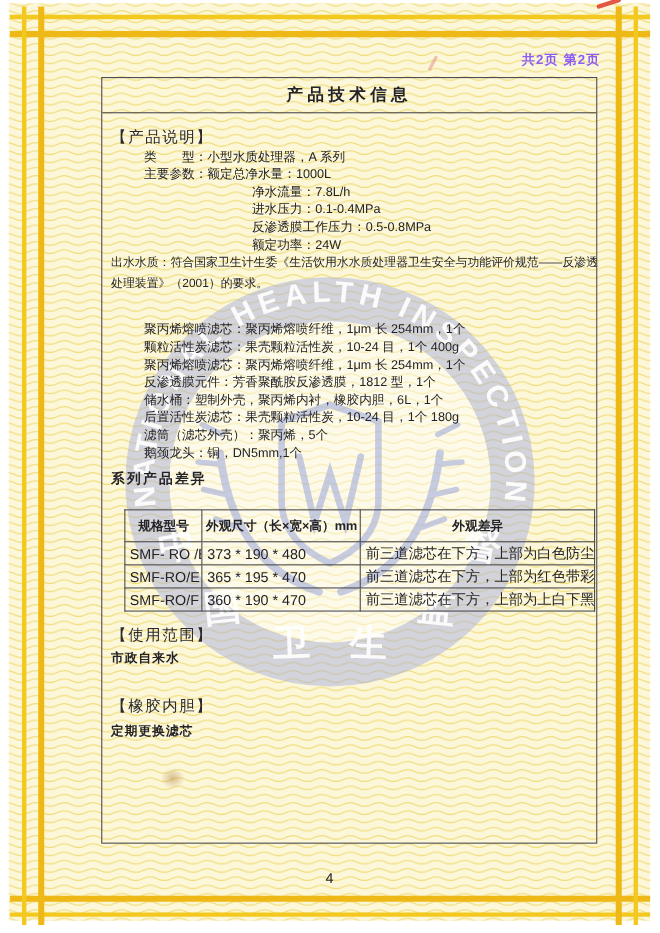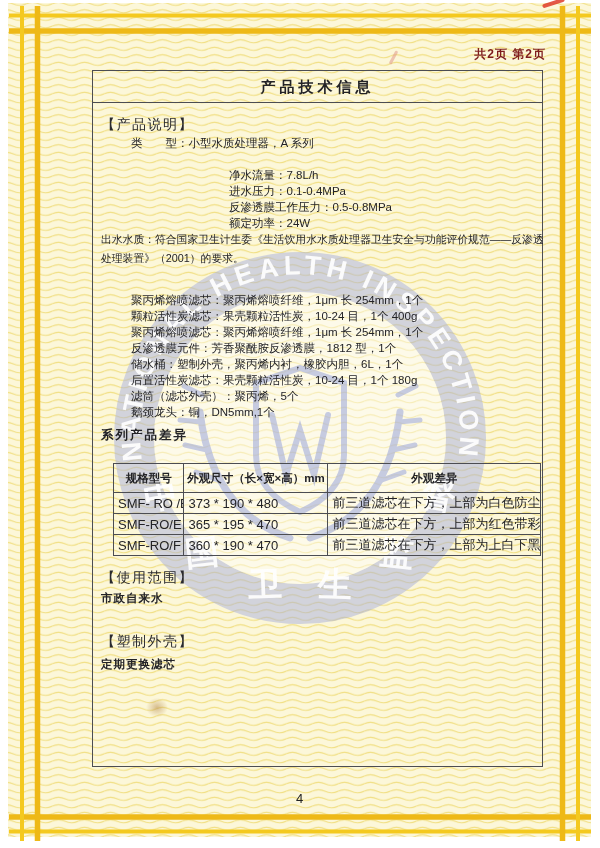--- a/index.html
+++ b/index.html
@@ -5,21 +5,21 @@
   html,body{margin:0;padding:0;background:#ffffff;}
   .page{
     position:relative;width:600px;height:848px;overflow:hidden;
     background:#ffffff;color:#232327;
     font-family:"Liberation Sans","DejaVu Sans",sans-serif;
   }
   svg.bg{position:absolute;left:0;top:0;z-index:0;}
   svg.wm{position:absolute;left:100px;top:240px;z-index:1;}
   .pagination{
     position:absolute;top:46px;right:54px;z-index:3;
-    font-size:12px;font-weight:bold;letter-spacing:1px;color:#7f1d1d;
+    font-size:12px;font-weight:bold;letter-spacing:1px;color:#8b5cf6;
   }
   
   .doc{
     position:absolute;left:92px;top:70px;width:449px;height:695px;z-index:3;
     border:1.6px solid #4c4d52;
   }
   .doc-title{
     position:absolute;left:0;top:0;width:100%;height:31px;line-height:32px;
     text-align:center;font-size:15px;font-weight:bold;letter-spacing:4px;
     border-bottom:1.6px solid #4c4d52;color:#232327;
@@ -123,20 +123,21 @@
   </svg>
 
   <div class="pagination">共2页 第2页</div>
 
   <div class="doc">
     <div class="doc-title">产品技术信息</div>
 
     <div class="h h1">【产品说明】</div>
     <div class="specs-a">
       <div>类　　型：小型水质处理器，A 系列</div>
+      <div>主要参数：额定总净水量：1000L</div>
     </div>
     <div class="specs-b">
       <div>净水流量：7.8L/h</div>
       <div>进水压力：0.1-0.4MPa</div>
       <div>反渗透膜工作压力：0.5-0.8MPa</div>
       <div>额定功率：24W</div>
     </div>
     <div class="water">
       <div>出水水质：符合国家卫生计生委《生活饮用水水质处理器卫生安全与功能评价规范——反渗透</div>
       <div>处理装置》（2001）的要求。</div>
@@ -183,21 +184,21 @@
           <td>SMF-RO/F</td>
           <td>360 * 190 * 470</td>
           <td>前三道滤芯在下方，上部为上白下黑防尘罩</td>
         </tr>
       </tbody>
     </table>
 
     <div class="h h3">【使用范围】</div>
     <div class="plain-bold usage-text">市政自来水</div>
 
-    <div class="h h4">【塑制外壳】</div>
+    <div class="h h4">【橡胶内胆】</div>
     <div class="plain-bold notes-text">定期更换滤芯</div>
   </div>
 
   <div class="footer-page">4</div>
 
   <div class="mark-red"></div>
   <div class="mark-pink"></div>
   <div class="stain"></div>
 
 </div>

